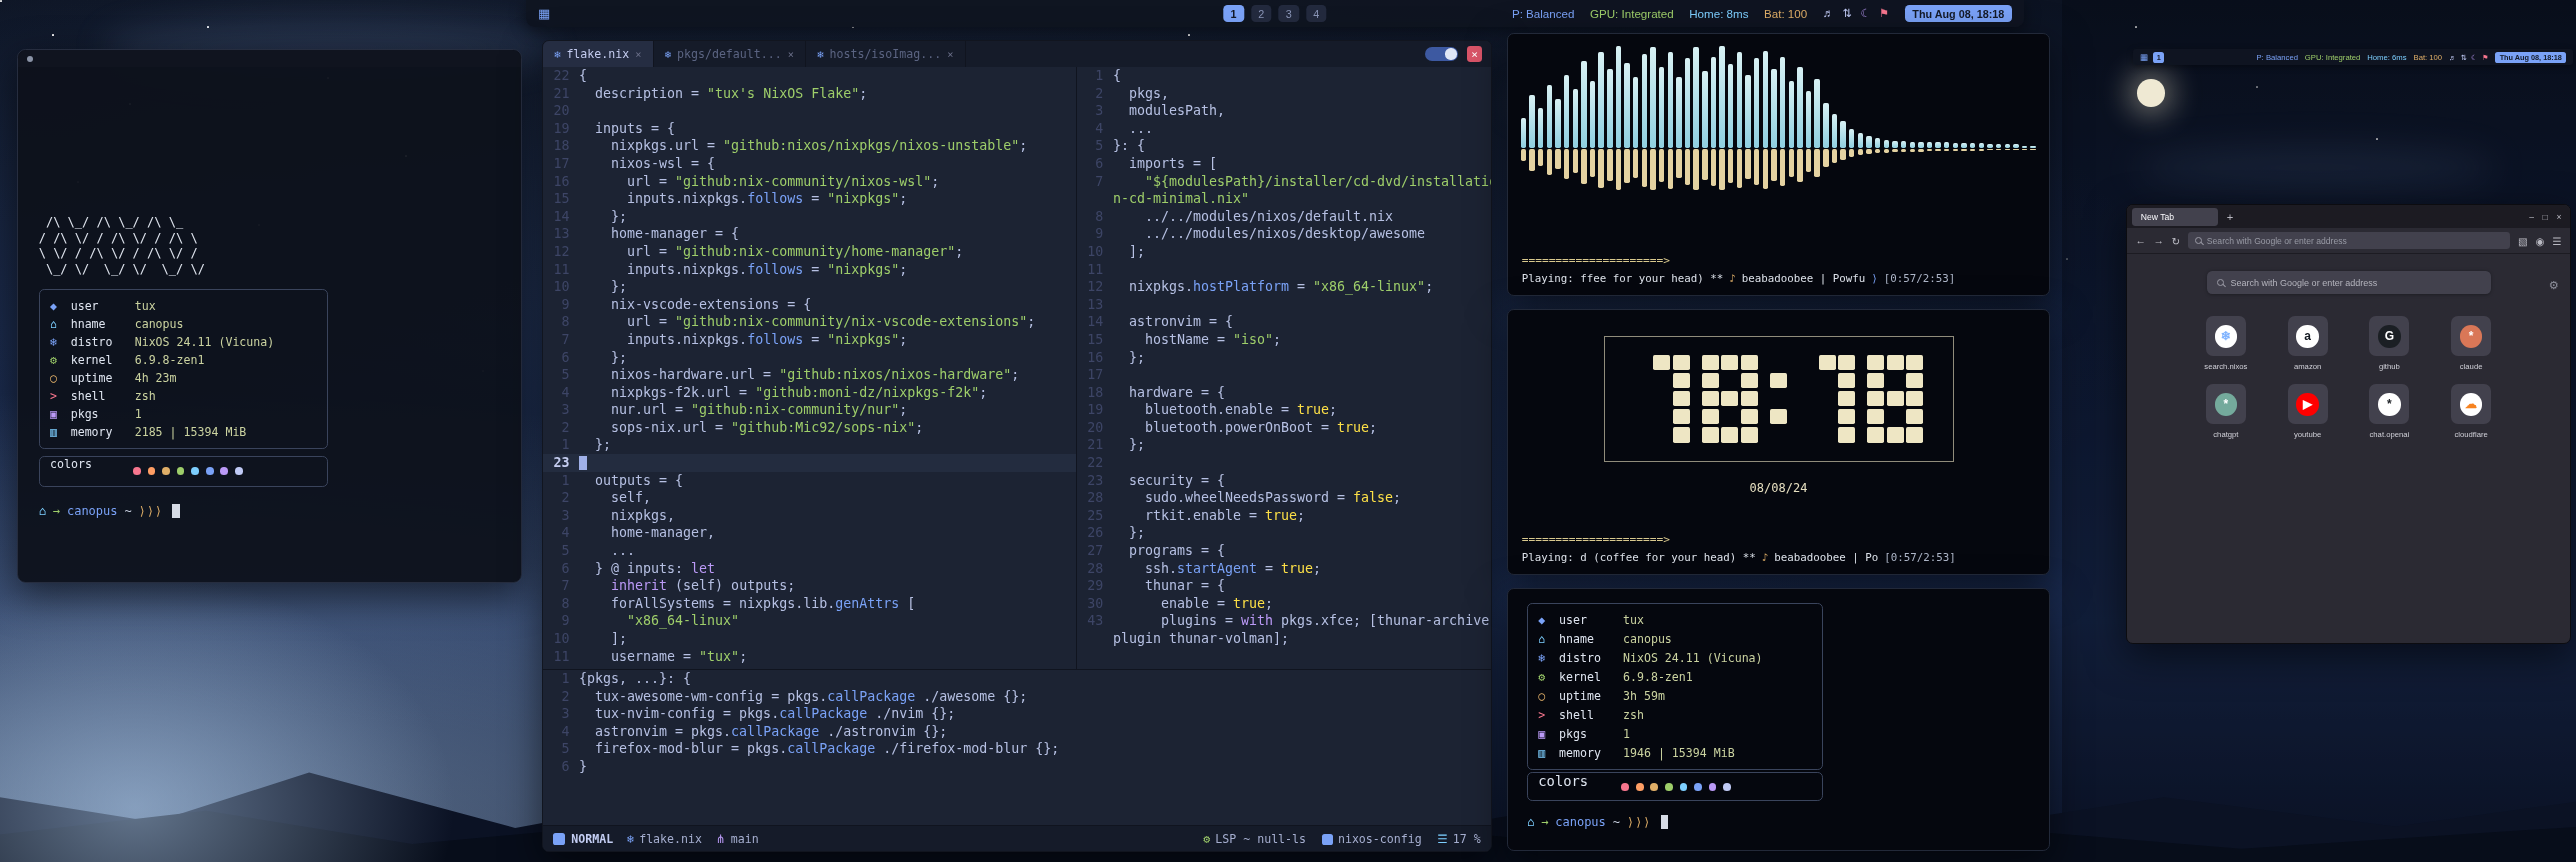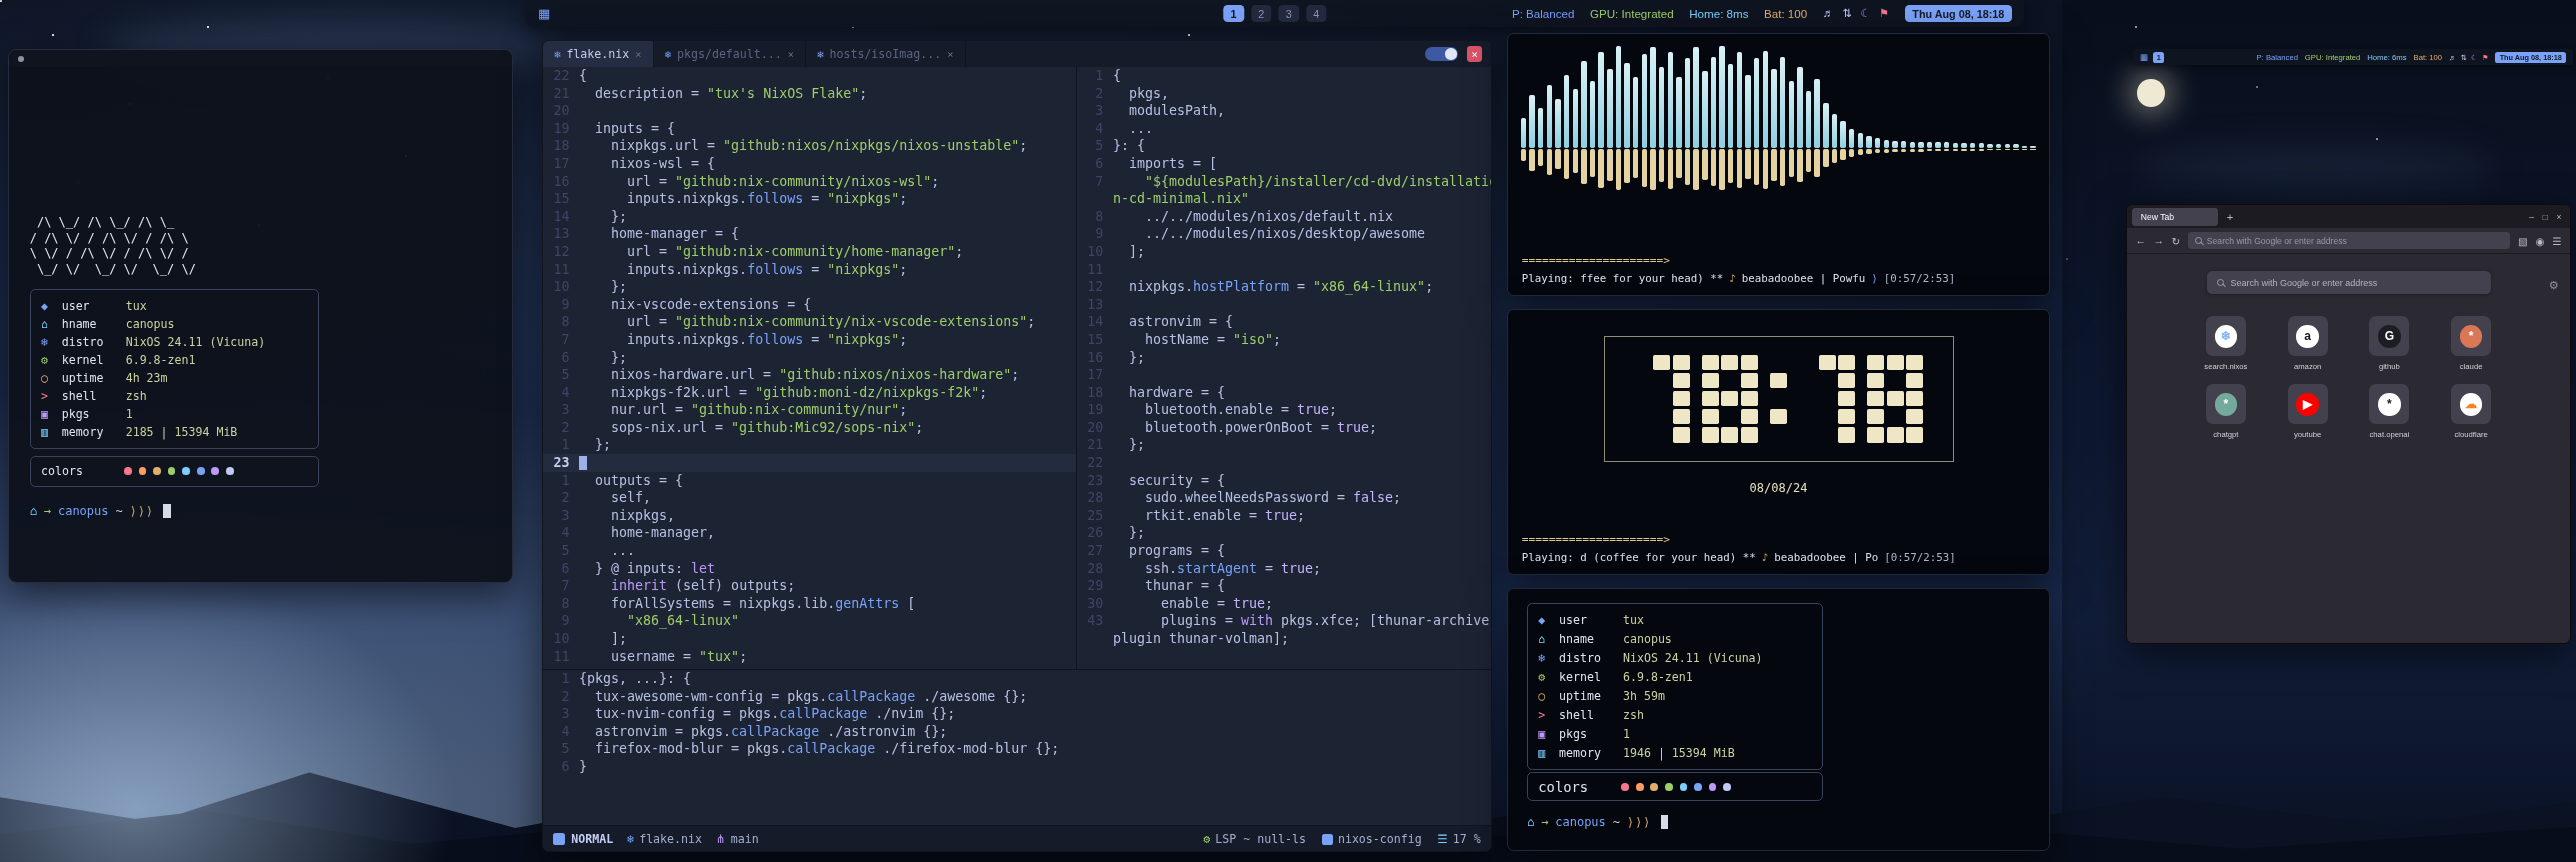--- a/index.html
+++ b/index.html
@@ -40,31 +40,31 @@
 .bar2 .launcher{font-size:8.6px;margin-right:5.2px}
 .bar2 .ws{min-width:11.2px;height:11.2px;font-size:7.3px;border-radius:2.6px;padding:0 1.7px}
 .bar2 .bar-right{gap:6.9px}
 .bar2 .bar-icons{gap:4.3px;font-size:7.3px}
 .bar2 .clock-chip{padding:0.9px 4.3px;font-size:7.3px;border-radius:2.6px}
 
 
 .win{position:absolute;box-shadow:0 12px 38px rgba(0,0,0,.55)}
 
 
-.term{left:8px;top:49px;width:505px;height:534px;background:rgba(13,17,27,.94);border:0.9px solid #262d3f;border-radius:8.6px}
+.term{left:17px;top:49px;width:505px;height:534px;background:rgba(13,17,27,.94);border:0.9px solid #262d3f;border-radius:8.6px}
 .term-titlebar{height:17px;background:#10141f;border-radius:8.6px 8.6px 0 0;display:flex;align-items:center;padding:0 8.6px}
 .tdot{width:6px;height:6px;border-radius:50%;background:#8a93a6}
 .term-body{padding:12px 20.7px;font-size:11.6px;color:#c6cede;font-family:"DejaVu Sans Mono",monospace}
 .art{margin-top:136px;font-size:12px;line-height:15.5px;color:#e3e8f2;white-space:pre}
 .fbox{margin-top:12px;width:289px;border:0.9px solid #3a445c;border-radius:5.2px;padding:6.9px 10.3px}
 .frow{display:flex;height:18px;align-items:center;font-size:11.6px}
 .ficon{width:20.7px;flex:none}
 .flab{width:64px;color:#dfe5f0;flex:none}
 .fval{color:#cbd3a0;white-space:nowrap}
-.colors-box{margin-top:6.9px;display:flex;align-items:center;height:31px;padding:0 10.3px}
+.colors-box{margin-top:6.9px;display:flex;height:31px;padding:0 10.3px}
 .clabel{width:83px;color:#dfe5f0}
 .pal{display:flex;align-items:center}
 .dot{width:7.7px;height:7.7px;border-radius:50%;display:inline-block;margin-right:6.9px}
 .prompt{margin-top:17px;display:flex;gap:6.9px;align-items:center;font-size:12px}
 .p-home{color:#7dcfff}.p-arrow{color:#9ece6a}.p-host{color:#7aa2f7}.p-path{color:#c6cede}
 .p-chev{color:#e0af68;letter-spacing:0.9px}
 .p-cursor{width:7.7px;height:13.8px;background:#d6dbe5;display:inline-block;margin-left:2.6px}
 
 
 .fpanel{left:1507px;top:588px;width:543px;height:263px;background:#05070e;border:0.9px solid #222939;border-radius:6.9px;padding:12px 19px;font-family:"DejaVu Sans Mono",monospace;color:#c6cede}
@@ -89,21 +89,21 @@
 .pane{overflow:hidden}
 #pane-left{width:534px}
 #pane-right{width:416px;border-left:0.9px solid #10141f}
 #pane-bottom{height:156px;border-top:0.9px solid #10141f;flex:none}
 .cline{display:flex;height:17.6px;line-height:17.6px;white-space:pre;font-size:13.3px}
 .cline.cur{background:rgba(130,150,200,.08)}
 .ln{width:36px;text-align:right;padding-right:9.5px;color:#3d4566;flex:none}
 .lncur{color:#c5cdf0;font-weight:bold}
 .ccode{color:#b6c0e3;overflow:hidden}
 .tks{color:#9ece6a;font-style:normal}
-.tkb{color:#c4b5fd;font-style:normal}
+.tkb{color:#fde047;font-style:normal}
 .tkk{color:#bb9af7;font-style:normal}
 .tkf{color:#7aa2f7;font-style:normal}
 .cblock{display:inline-block;width:7.7px;height:13.8px;background:#9fb0e8;vertical-align:middle}
 .statusline{height:27.6px;margin-top:auto;background:#151b29;border-top:0.9px solid #10141f;display:flex;align-items:center;gap:13.8px;padding:0 10.3px;font-size:11.6px;color:#8f9bbf;flex:none}
 .sl-mode{display:flex;align-items:center;gap:6px;color:#c3cdf2;font-weight:bold}
 .sl-mode-ico{width:12px;height:12px;background:#7aa2f7;border-radius:2.6px;display:inline-block}
 .sl-seg{display:flex;align-items:center;gap:5.2px;color:#a5aecf}
 .sl-seg i{font-style:normal}
 .sl-file i{color:#7aa2f7}
 .sl-branch i{color:#bb9af7}

